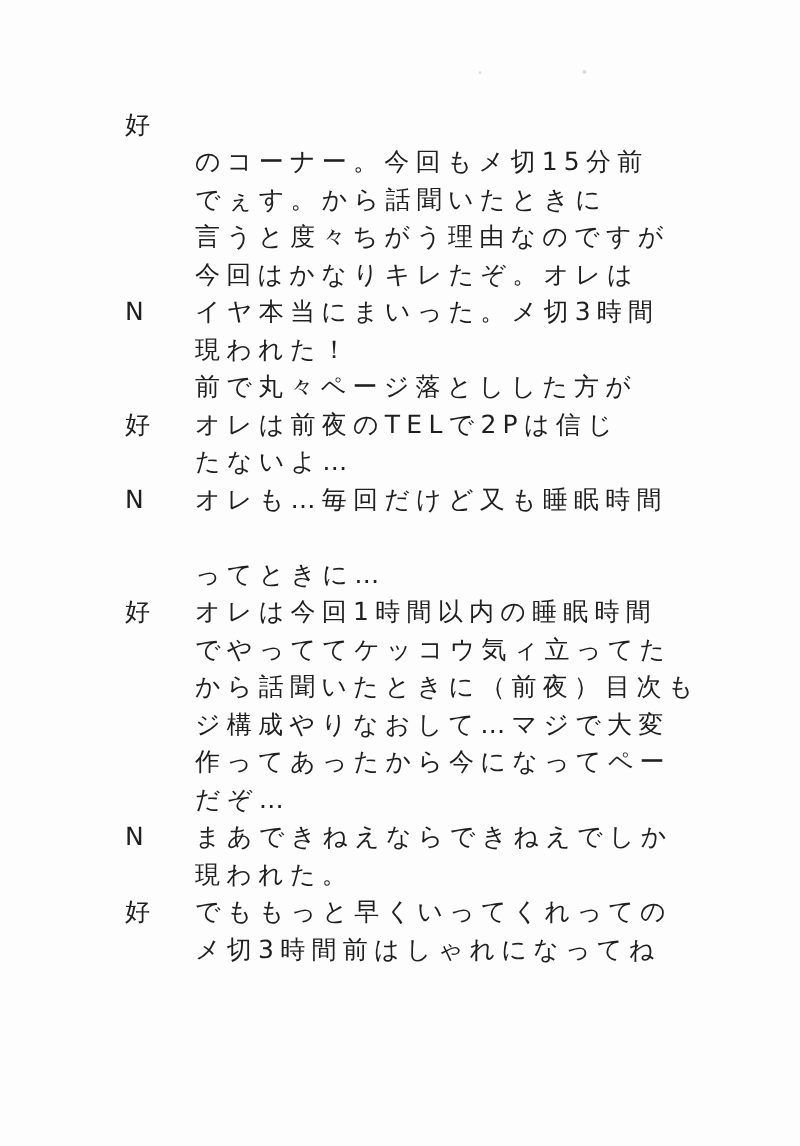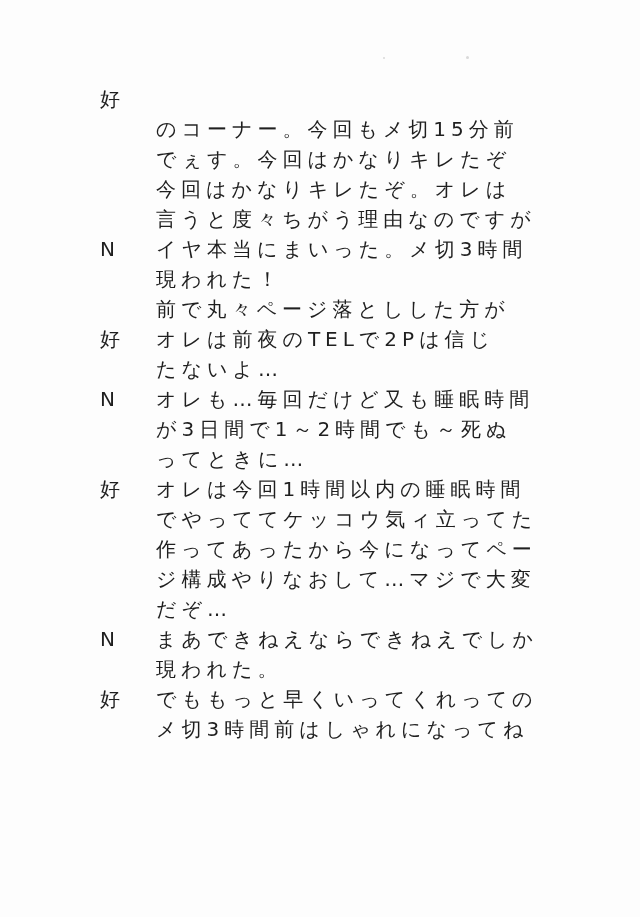--- a/index.html
+++ b/index.html
@@ -63,29 +63,29 @@
   <div class="dialogue">
     <div class="line">
       <span class="spk">好</span>
     </div>
     <div class="line">
       <span class="spk"></span>
       <span class="txt">のコーナー。今回もメ切15分前</span>
     </div>
     <div class="line">
       <span class="spk"></span>
-      <span class="txt">でぇす。今回はかなりキレたぞ</span>
+      <span class="txt">でぇす。から話聞いたときに</span>
+    </div>
+    <div class="line">
+      <span class="spk"></span>
+      <span class="txt">言うと度々ちがう理由なのですが</span>
     </div>
     <div class="line">
       <span class="spk"></span>
       <span class="txt">今回はかなりキレたぞ。オレは</span>
-    </div>
-    <div class="line">
-      <span class="spk"></span>
-      <span class="txt">言うと度々ちがう理由なのですが</span>
     </div>
     <div class="line">
       <span class="spk">N</span>
       <span class="txt">イヤ本当にまいった。メ切3時間</span>
     </div>
     <div class="line">
       <span class="spk"></span>
       <span class="txt">現われた！</span>
     </div>
     <div class="line">
@@ -99,41 +99,44 @@
     <div class="line">
       <span class="spk"></span>
       <span class="txt">たないよ…</span>
     </div>
     <div class="line">
       <span class="spk">N</span>
       <span class="txt">オレも…毎回だけど又も睡眠時間</span>
     </div>
     <div class="line">
       <span class="spk"></span>
-      <span class="txt">が3日間で1～2時間でも～死ぬ</span>
     </div>
     <div class="line">
       <span class="spk"></span>
       <span class="txt">ってときに…</span>
     </div>
     <div class="line">
       <span class="spk">好</span>
       <span class="txt">オレは今回1時間以内の睡眠時間</span>
     </div>
     <div class="line">
       <span class="spk"></span>
       <span class="txt">でやっててケッコウ気ィ立ってた</span>
     </div>
     <div class="line">
       <span class="spk"></span>
-      <span class="txt">作ってあったから今になってペー</span>
+      <span class="txt">から話聞いたときに（前夜）目次も</span>
     </div>
     <div class="line">
       <span class="spk"></span>
       <span class="txt">ジ構成やりなおして…マジで大変</span>
+    </div>
+    <div class="line">
+      <span class="spk"></span>
+      <span class="txt">作ってあったから今になってペー</span>
     </div>
     <div class="line">
       <span class="spk"></span>
       <span class="txt">だぞ…</span>
     </div>
     <div class="line">
       <span class="spk">N</span>
       <span class="txt">まあできねえならできねえでしか</span>
     </div>
     <div class="line">

